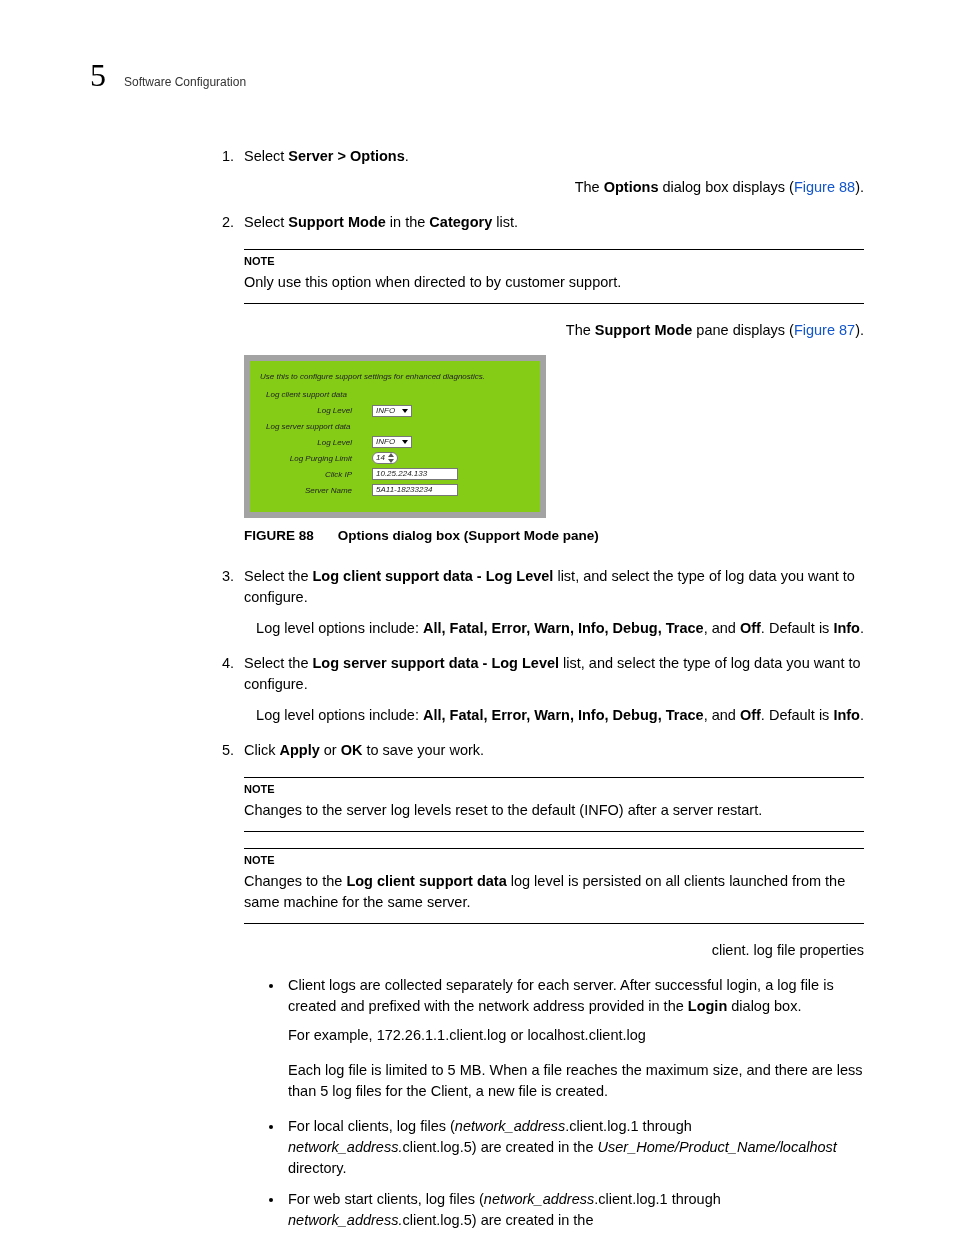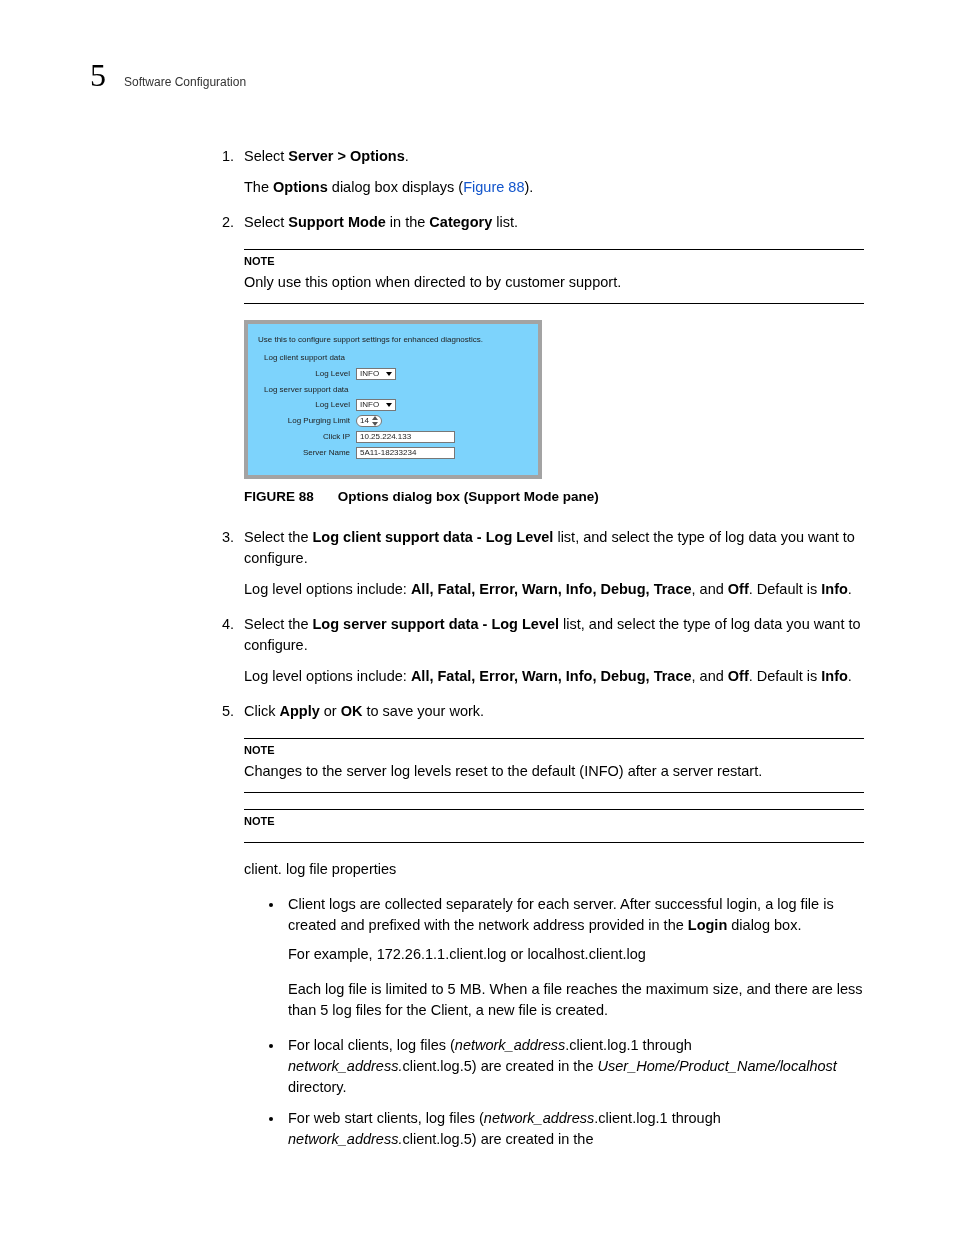--- a/index.html
+++ b/index.html
@@ -35,68 +35,70 @@
     list-style: decimal;
     padding-left: 22px;
     margin: 0;
   }
   ol.steps > li {
     padding-left: 6px;
     margin-bottom: 10px;
   }
   ol.steps > li > .sub {
     margin-top: 10px;
+    text-align: right;
   }
   .sub { margin: 10px 0 14px 0; }
   .bold { font-weight: 700; }
   .link { color: #1255cc; }
   .note-block {
     border-top: 1.5px solid #000;
     border-bottom: 1px solid #000;
     margin: 16px 0 16px 0;
     padding: 4px 0 10px 0;
   }
   .note-label {
     font-weight: 700;
     font-size: 11px;
     margin-bottom: 2px;
   }
   
   .figure-box {
-    border: 4px solid #a3a3a3;
-    background: #7dd3fc;
+    border: 6px solid #a3a3a3;
+    background: #84cc16;
     width: 270px;
     padding: 10px 10px 12px 10px;
     margin: 14px 0 8px 0;
     font-size: 8px;
     color: #222;
+    font-style: italic;
   }
   .figure-box .desc { margin-bottom: 6px; }
   .figure-box .section { margin: 4px 0 2px 6px; font-size: 8px; }
   .figure-box .row {
     display: flex;
-    align-items: flex-start;
+    align-items: flex-end;
     margin: 4px 0 4px 28px;
-    gap: 6px;
+    gap: 20px;
   }
   .figure-box .lbl { width: 64px; text-align: right; }
   .figure-box .field {
     border: 1px solid #777;
     background: #fff;
     height: 12px;
     padding: 0 3px;
     display: inline-flex;
     align-items: center;
     justify-content: space-between;
     box-sizing: border-box;
     font-size: 8px;
   }
   .figure-box .combo { width: 40px; }
   .figure-box .spinner { width: 26px; border-radius: 6px; }
-  .figure-box .textfield { width: 99px; }
+  .figure-box .textfield { width: 86px; }
   .figure-box svg { display: block; }
   .figure-caption {
     font-size: 13.5px;
     margin: 6px 0 20px 0;
   }
   .figure-caption .fig-label { font-weight: 700; margin-right: 24px; }
   ul.bullets {
     list-style: disc;
     padding-left: 40px;
     margin: 2px 0 0 0;
@@ -127,20 +129,23 @@
     </li>
 
     <li>
       <span>Select </span><span class="bold">Support Mode</span><span> in the </span><span class="bold">Category</span><span> list.</span>
 
       <div class="note-block">
         <div class="note-label">NOTE</div>
         <div>Only use this option when directed to by customer support.</div>
       </div>
 
+      <div class="sub">
+        <span>The </span><span class="bold">Support Mode</span><span> pane displays (</span><span class="link">Figure 87</span><span>).</span>
+      </div>
 
       
       <div class="figure-box">
         <div class="desc">Use this to configure support settings for enhanced diagnostics.</div>
         <div class="section">Log client support data</div>
         <div class="row">
           <span class="lbl">Log Level</span>
           <span class="field combo">
             <span>INFO</span>
             <svg width="6" height="4">
@@ -204,20 +209,23 @@
     <li>
       <span>Click </span><span class="bold">Apply</span><span> or </span><span class="bold">OK</span><span> to save your work.</span>
 
       <div class="note-block">
         <div class="note-label">NOTE</div>
         <div>Changes to the server log levels reset to the default (INFO) after a server restart.</div>
       </div>
 
       <div class="note-block">
         <div class="note-label">NOTE</div>
+        <div>
+          <span>Changes to the </span><span class="bold">Log client support data</span><span> log level is persisted on all clients launched from the same machine for the same server.</span>
+        </div>
       </div>
 
       <div class="sub">client. log file properties</div>
 
       <ul class="bullets">
         <li>
           <span>Client logs are collected separately for each server. After successful login, a log file is created and prefixed with the network address provided in the </span><span class="bold">Login</span><span> dialog box.</span>
           <div class="sub">For example, 172.26.1.1.client.log or localhost.client.log</div>
           <div class="sub">Each log file is limited to 5 MB. When a file reaches the maximum size, and there are less than 5 log files for the Client, a new file is created.</div>
         </li>

